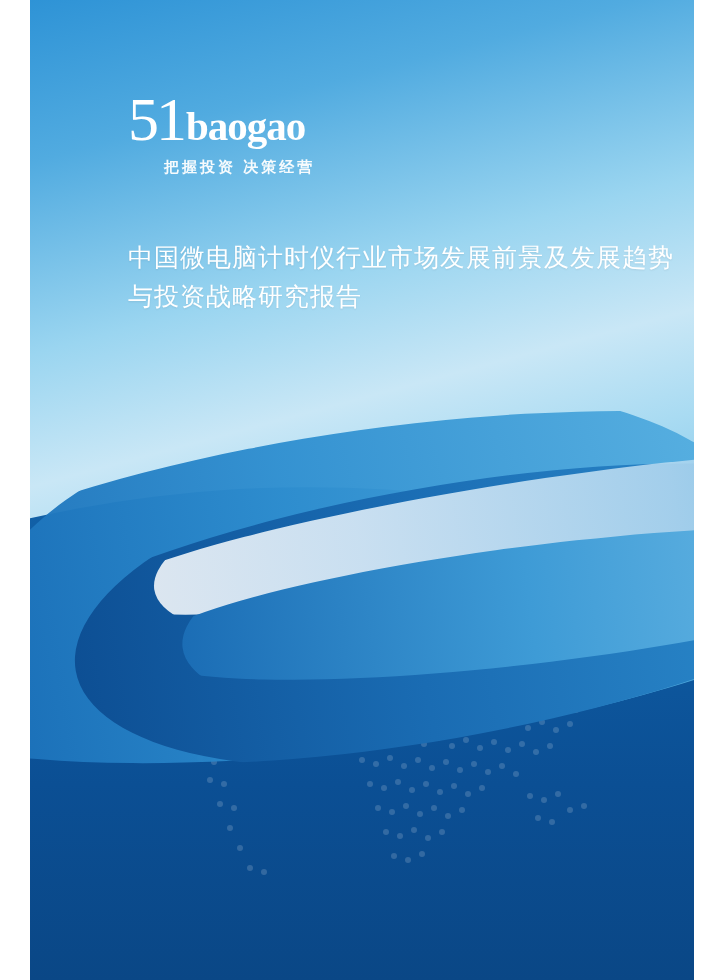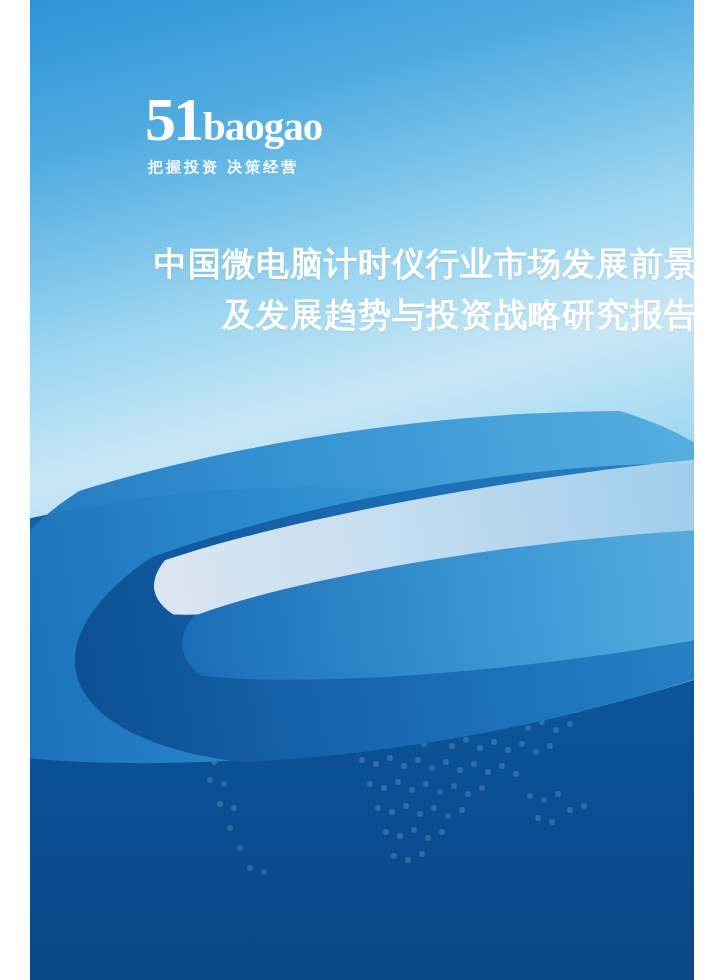--- a/index.html
+++ b/index.html
@@ -113,56 +113,54 @@
     height: 80px;
   }
   .logo-row {
     display: flex;
     align-items: baseline;
   }
   .logo-51 {
     position: relative;
     font-family: "Liberation Serif", serif;
     font-size: 62px;
-    font-weight: bold;
+    font-weight: normal;
     color: #ffffff;
     line-height: 1;
     letter-spacing: -3px;
-    margin-left: 17px;
   }
   .logo-word {
     font-family: "Liberation Serif", serif;
     font-size: 41px;
     font-weight: bold;
     color: #ffffff;
     line-height: 1;
     letter-spacing: -1px;
     margin-left: 2px;
   }
   .logo-tag {
     margin-top: 8px;
-    margin-left: 20px;
+    margin-left: 36px;
     font-size: 15px;
     color: #ffffff;
     letter-spacing: 3px;
     font-weight: bold;
     opacity: 0.95;
   }
   .title {
     position: absolute;
     left: 98px;
     top: 238px;
     width: 570px;
     color: #ffffff;
-    font-size: 33px;
+    font-size: 25px;
     line-height: 1.55;
-    font-weight: 700;
+    font-weight: 400;
     letter-spacing: 1px;
     text-shadow: 0 1px 2px rgba(0,0,0,0.08);
-    text-align: right;
   }
 </style>
 </head>
 <body>
 
 <div class="cover">
 
   <div class="page-bg">
 
     <div class="sky"></div>

